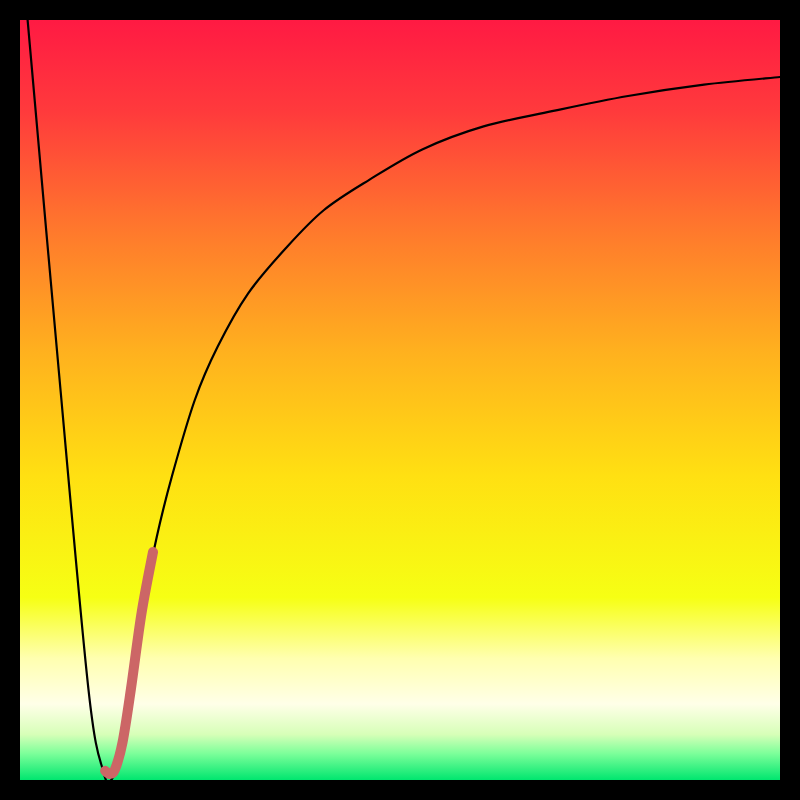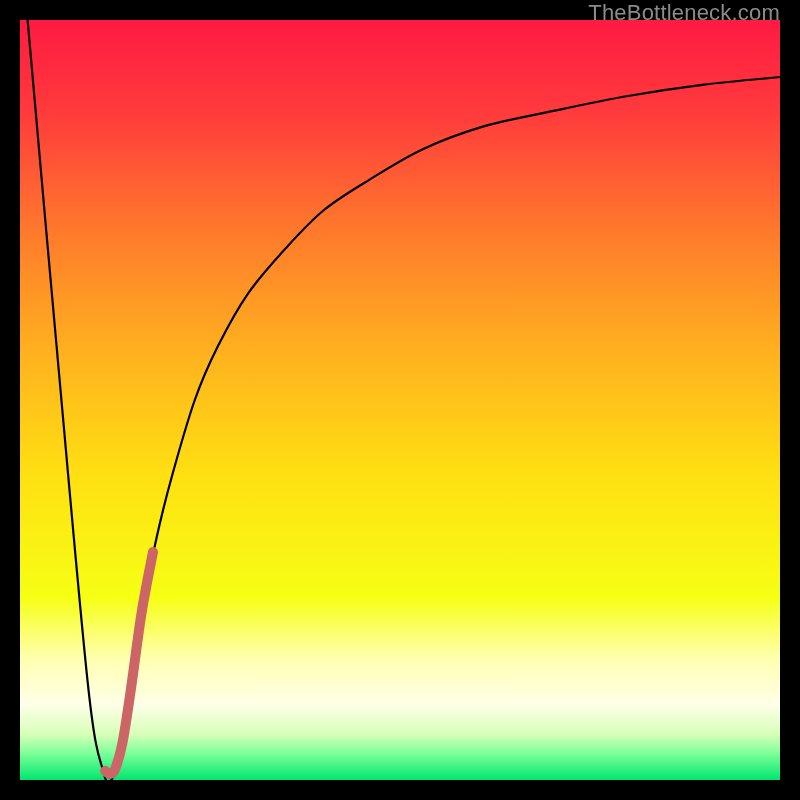--- a/index.html
+++ b/index.html
@@ -56,14 +56,13 @@
           <stop offset="94%" stop-color="#d7ffb8"></stop>
           <stop offset="96.5%" stop-color="#7dff9a"></stop>
           <stop offset="100%" stop-color="#00e66f"></stop>
         </linearGradient>
     </defs>
     <rect x="0" y="0" width="760" height="760" fill="url(#bg-grad)"></rect>
     <path id="curve-main" fill="none" stroke-linecap="round" stroke-linejoin="round" d="M 7.6000000000000005 0 C 12.666666666666668 56.99999999999999 27.866666666666667 230.5333333333333 38 341.99999999999994 C 48.13333333333333 453.4666666666666 60.79999999999999 600.4 68.39999999999999 668.8 C 75.99999999999999 737.1999999999999 79.8 737.1999999999999 83.6 752.4 C 87.39999999999999 767.6 88.66666666666667 762.5333333333333 91.2 760 C 93.73333333333333 757.4666666666667 96.26666666666667 749.8666666666667 98.8 737.2 C 101.33333333333333 724.5333333333334 102.60000000000001 708.0666666666667 106.4 684 C 110.2 659.9333333333333 116.53333333333335 620.6666666666666 121.60000000000001 592.8 C 126.66666666666667 564.9333333333333 131.73333333333332 539.5999999999999 136.79999999999998 516.8 C 141.86666666666665 493.99999999999994 145.66666666666666 478.8 152 456 C 158.33333333333334 433.2 167.20000000000002 401.5333333333333 174.8 380 C 182.4 358.4666666666667 188.73333333333332 344.53333333333336 197.6 326.8 C 206.46666666666667 309.06666666666666 216.6 290.0666666666666 228 273.59999999999997 C 239.4 257.1333333333333 253.33333333333334 241.93333333333334 266 228 C 278.6666666666667 214.06666666666666 290.06666666666666 201.4 304 190 C 317.93333333333334 178.6 333.1333333333333 169.73333333333335 349.6 159.60000000000002 C 366.0666666666667 149.4666666666667 383.8 138.06666666666672 402.8 129.20000000000005 C 421.8 120.33333333333337 442.0666666666666 112.7333333333333 463.59999999999997 106.39999999999998 C 485.1333333333333 100.06666666666665 507.93333333333334 96.26666666666671 532 91.20000000000005 C 556.0666666666667 86.13333333333338 582.6666666666666 80.43333333333334 608 76 C 633.3333333333334 71.56666666666666 658.6666666666666 67.7666666666667 684 64.60000000000002 C 709.3333333333334 61.43333333333336 747.3333333333334 58.26666666666667 760 57" stroke="#000000" stroke-width="2.2"></path>
     <path id="curve-highlight" fill="none" stroke-linecap="round" stroke-linejoin="round" d="M 85.11999999999999 750.88 C 85.88 751.3866666666667 88.03333333333333 754.1733333333333 89.68 753.92 C 91.32666666666668 753.6666666666666 92.84666666666666 754.6800000000001 95 749.36 C 97.15333333333334 744.04 99.94000000000001 735.4266666666667 102.60000000000001 722 C 105.26 708.5733333333333 107.79333333333332 690.3333333333333 110.96 668.8 C 114.12666666666667 647.2666666666667 117.92666666666668 615.5999999999999 121.60000000000001 592.8 C 125.27333333333334 570 131.1 542.1333333333333 133 532" stroke="#cc6666" stroke-width="10"></path>
   </svg>
 
-  <div class="watermark">TheBottleneck.com</div>
 </div>
 
 </body></html>

